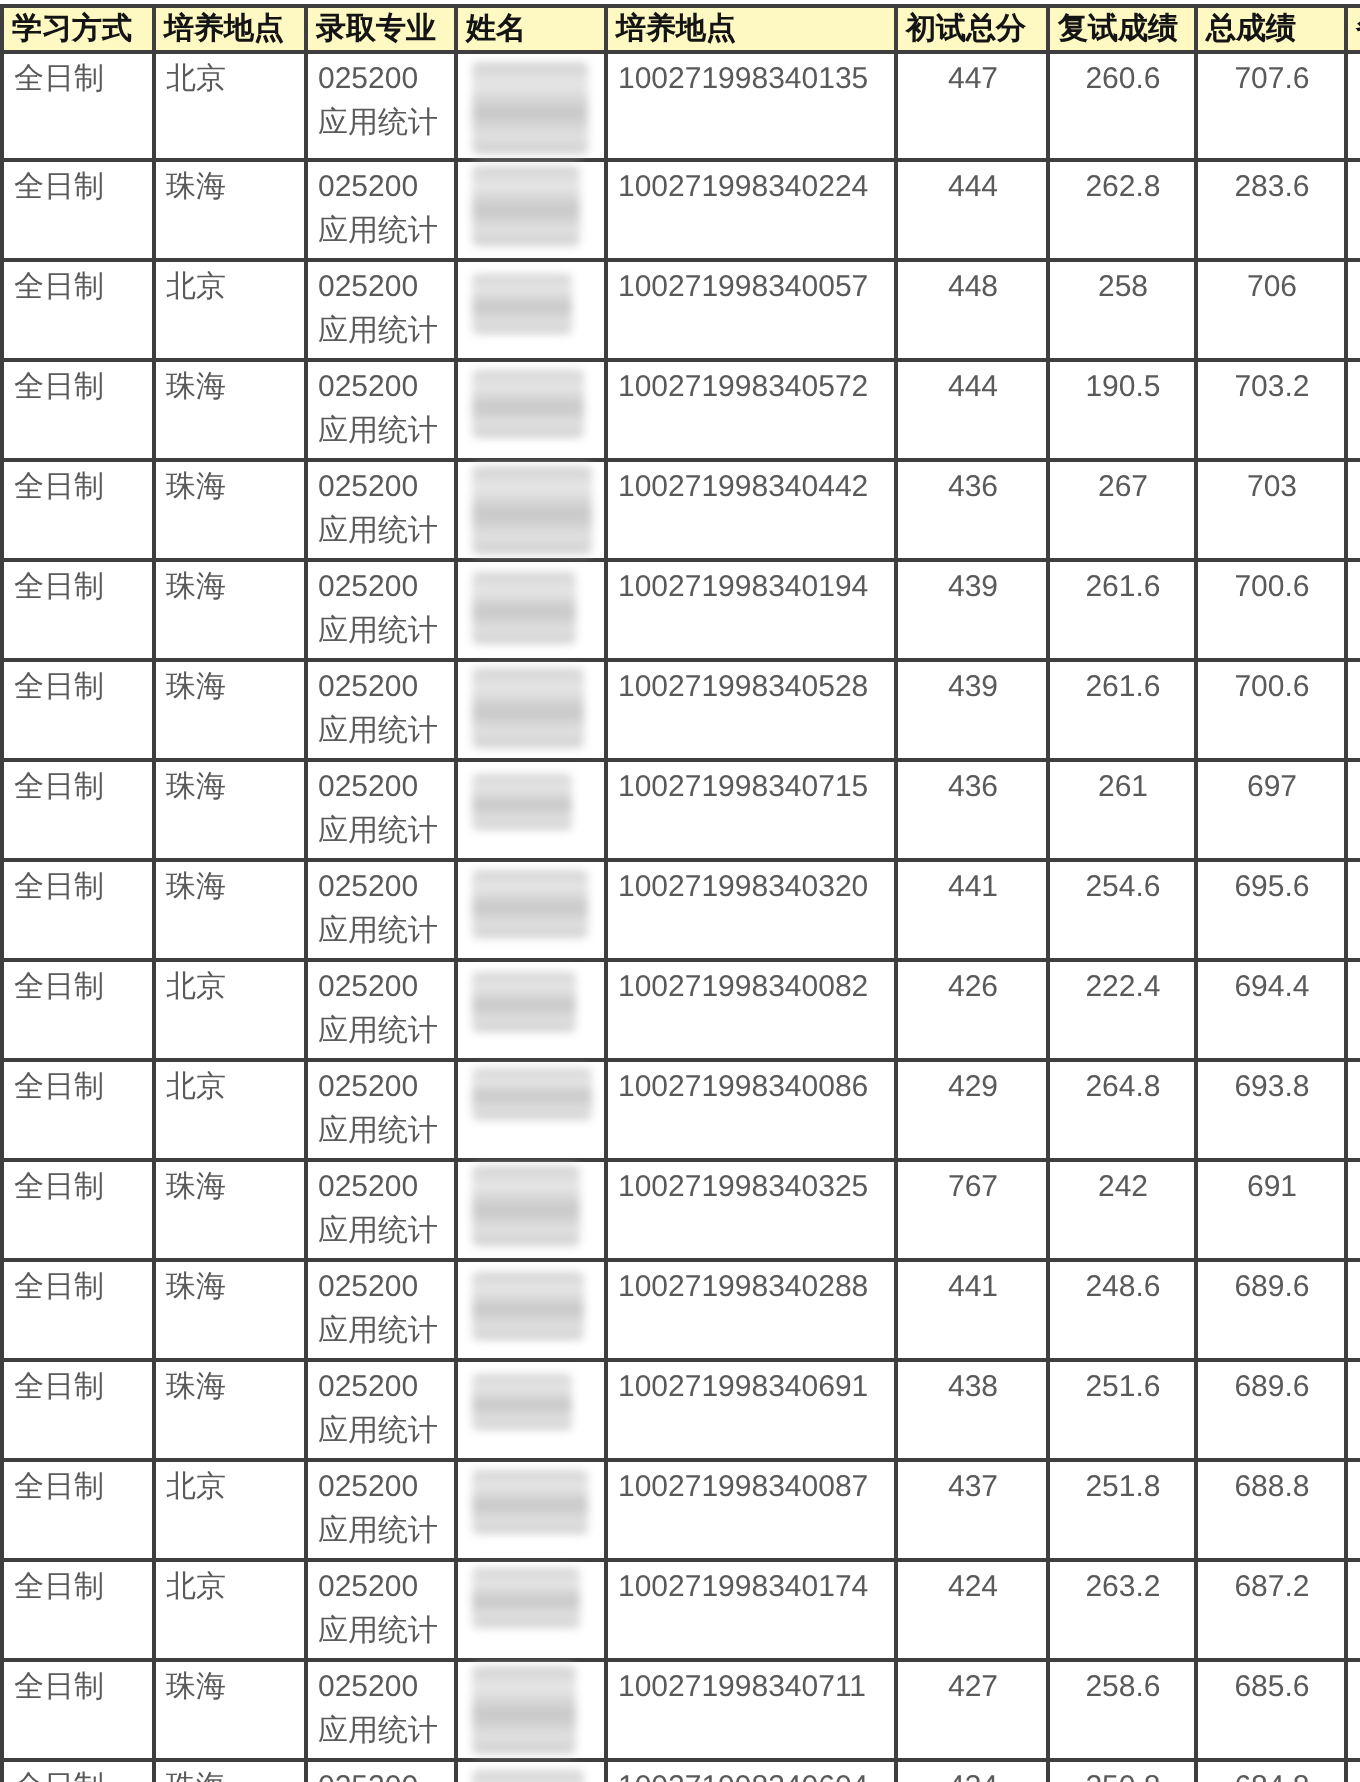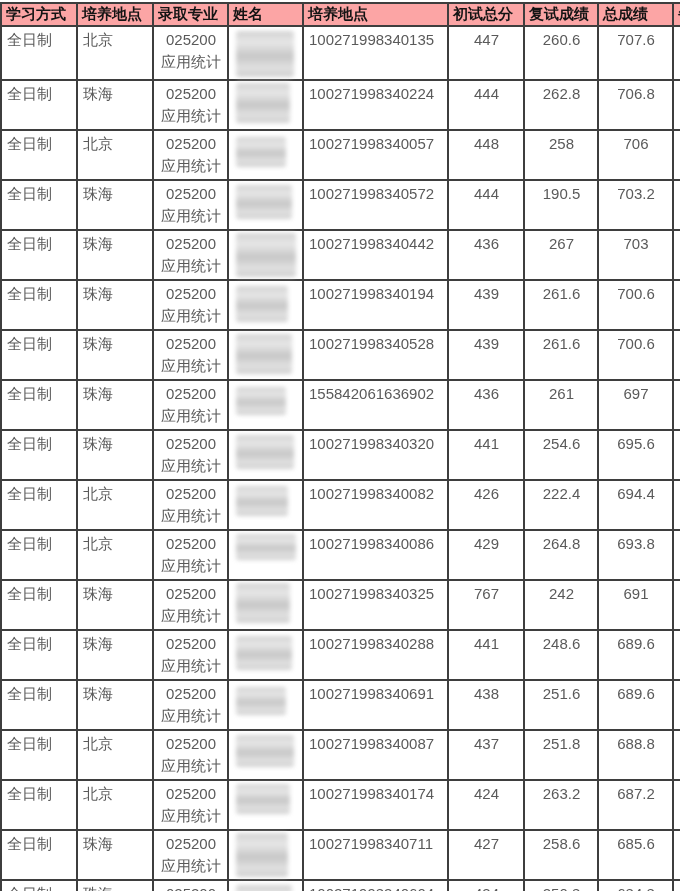--- a/index.html
+++ b/index.html
@@ -21,40 +21,40 @@
     width: 760px;          
     margin-top: 2px;
   }
   table.score-table th,
   table.score-table td {
     border: 2px solid #3e3e3e;
     box-sizing: border-box;
     overflow: visible;
   }
   table.score-table th {
-    background: #fca5a5;
+    background: #fef9c3;
     color: #141414;
     font-weight: bold;
     font-size: 15px;
     text-align: left;
     height: 20px;
     padding: 1px 2px 1px 4px;
     white-space: nowrap;
   }
   table.score-table td {
     vertical-align: top;
     color: #5a5a5a;
     font-size: 15px;
     line-height: 22px;
     height: 42px;
     padding: 2px 4px 2px 5px;
     background: #ffffff;
   }
   td.align-right { text-align: center; padding-right: 5px; }
-  td.major-cell  { word-break: break-all; text-align: center; }
+  td.major-cell  { word-break: break-all; }
   td.id-cell     { padding-left: 12px; white-space: nowrap; }
   td.name-cell   { padding: 1px 2px; }
   .name-blob {
     border-radius: 3px;
     filter: blur(2px);
     background: linear-gradient(180deg, #d2d2d2 0%, #e7e7e7 25%, #c7c7c7 55%, #e1e1e1 80%, #cfcfcf 100%);
     position: relative;
     z-index: 2;
   }
 </style>
@@ -104,21 +104,21 @@
         <tr>
           <td>全日制</td>
           <td>珠海</td>
           <td class="major-cell">025200应用统计</td>
           <td class="name-cell">
             <div class="name-blob" style="width: 54px; height: 40px; margin-top: 0px; margin-left: 2px;"></div>
           </td>
           <td class="id-cell">100271998340224</td>
           <td class="align-right">444</td>
           <td class="align-right">262.8</td>
-          <td class="align-right">706.8</td>
+          <td class="align-right">283.6</td>
           <td></td>
         </tr>
         <tr>
           <td>全日制</td>
           <td>北京</td>
           <td class="major-cell">025200应用统计</td>
           <td class="name-cell">
             <div class="name-blob" style="width: 50px; height: 30px; margin-top: 4px; margin-left: 2px;"></div>
           </td>
           <td class="id-cell">100271998340057</td>
@@ -179,21 +179,21 @@
           <td class="align-right">700.6</td>
           <td></td>
         </tr>
         <tr>
           <td>全日制</td>
           <td>珠海</td>
           <td class="major-cell">025200应用统计</td>
           <td class="name-cell">
             <div class="name-blob" style="width: 50px; height: 28px; margin-top: 4px; margin-left: 2px;"></div>
           </td>
-          <td class="id-cell">155842061636902</td>
+          <td class="id-cell">100271998340715</td>
           <td class="align-right">436</td>
           <td class="align-right">261</td>
           <td class="align-right">697</td>
           <td></td>
         </tr>
         <tr>
           <td>全日制</td>
           <td>珠海</td>
           <td class="major-cell">025200应用统计</td>
           <td class="name-cell">

